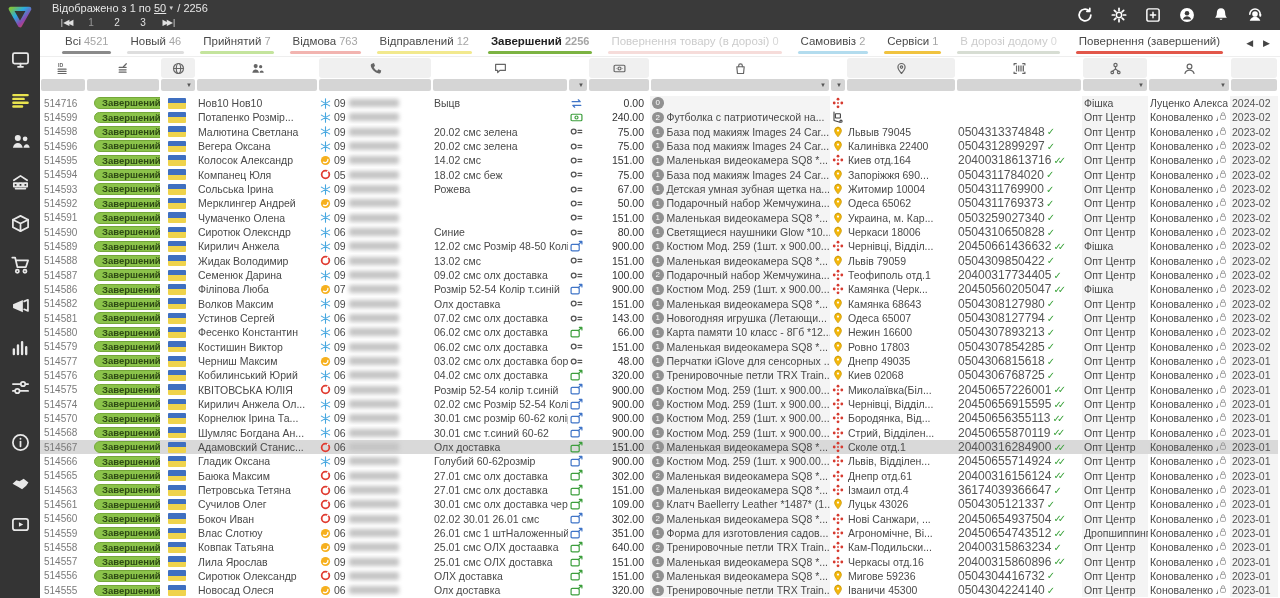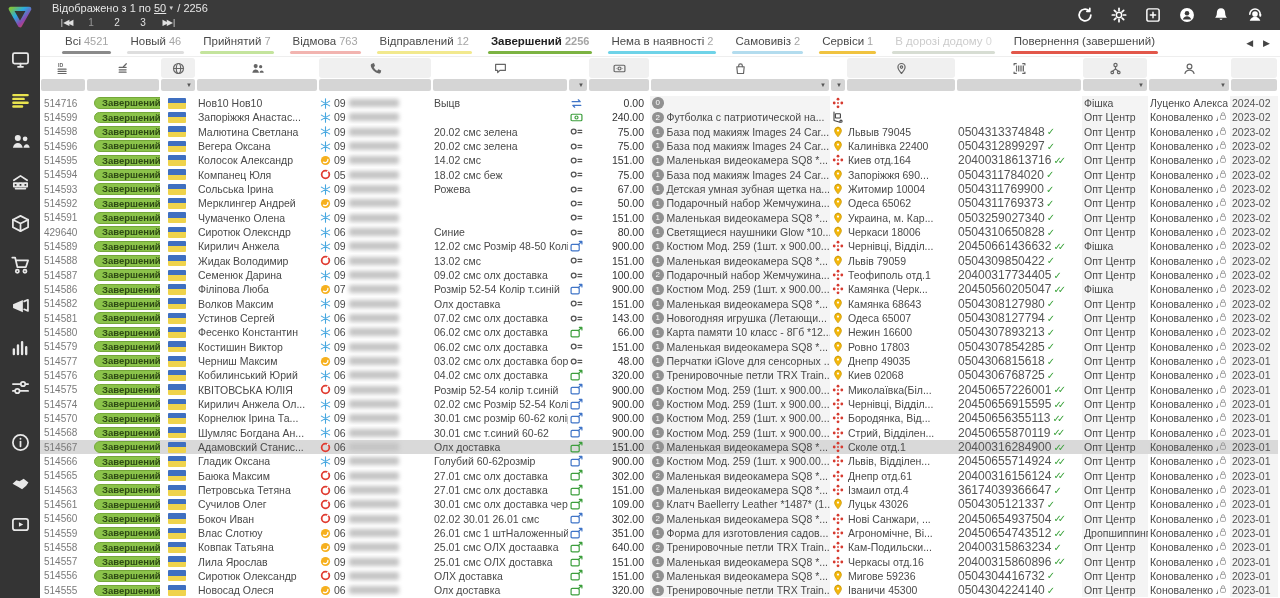--- a/index.html
+++ b/index.html
@@ -233,21 +233,21 @@
     </header>
 
     <div class="tabsbar">
       <div class="tabs" id="tabs">
           <div class="tab  "><span>Всі</span><span class="cnt">4521</span><span class="ul" style="background:#8a8a8a"></span></div>
           <div class="tab  "><span>Новый</span><span class="cnt">46</span><span class="ul" style="background:#dedede"></span></div>
           <div class="tab  "><span>Прийнятий</span><span class="cnt">7</span><span class="ul" style="background:#c4e49d"></span></div>
           <div class="tab  "><span>Відмова</span><span class="cnt">763</span><span class="ul" style="background:#f2b4b0"></span></div>
           <div class="tab  "><span>Відправлений</span><span class="cnt">12</span><span class="ul" style="background:#f2e98e"></span></div>
           <div class="tab active "><span>Завершений</span><span class="cnt">2256</span><span class="ul" style="background:#7cb342"></span></div>
-          <div class="tab  "><span>Нема в наявності</span><span class="cnt">2</span><span class="ul" style="background:#6fd3e8"></span></div>
+          <div class="tab  disabled"><span>Повернення товару (в дорозі)</span><span class="cnt">0</span><span class="ul" style="background:#f6dcda"></span></div>
           <div class="tab  "><span>Самовивіз</span><span class="cnt">2</span><span class="ul" style="background:#b3dcee"></span></div>
           <div class="tab  "><span>Сервіси</span><span class="cnt">1</span><span class="ul" style="background:#f0c340"></span></div>
           <div class="tab  disabled"><span>В дорозі додому</span><span class="cnt">0</span><span class="ul" style="background:#d7ddd3"></span></div>
           <div class="tab  "><span>Повернення (завершений)</span><span class="ul" style="background:#e2574a"></span></div>
         </div>
       <div class="tab-arrows">
         <span>◀</span>
         <span>▶</span>
       </div>
     </div>
@@ -446,21 +446,21 @@
             <div class="c " style="width:74px">
               <span class="pill">Завершений</span>
             </div>
             <div class="c " style="width:36px">
               <span class="uaflag">
                 <span class="b" style="display:block"></span>
                 <span class="y" style="display:block"></span>
               </span>
             </div>
             <div class="c " style="width:122px">
-              <span>Запоріжжя Анастас...</span>
+              <span>Потапенко Розмір...</span>
             </div>
             <div class="c " style="width:114px">
               <span class="opi">
                 <svg viewBox="0 0 12 12" fill="none" stroke="currentColor" stroke-width="1.1" stroke-linecap="round" stroke-linejoin="round">
                   <g stroke="#45a7e0" stroke-width="1.2">
                     <path d="M6 .8v10.4M1.5 3.4l9 5.2M10.5 3.4l-9 5.2"></path>
                   </g>
                 </svg>
               </span>
               <span>09</span>
@@ -1044,21 +1044,21 @@
                   <rect x="3" y="5.2" width="6" height="4.8" rx="1"></rect>
                   <path d="M4.2 5V3.8a1.8 1.8 0 0 1 3.6 0V5"></path>
                 </svg></span>
             </div>
             <div class="c c-date shade" style="width:48px">
               <span>2023-02</span>
             </div>
           </div>
           <div class="row ">
             <div class="c c-id" style="width:46px">
-              <span>429640</span>
+              <span>514590</span>
             </div>
             <div class="c " style="width:74px">
               <span class="pill">Завершений</span>
             </div>
             <div class="c " style="width:36px">
               <span class="uaflag">
                 <span class="b" style="display:block"></span>
                 <span class="y" style="display:block"></span>
               </span>
             </div>

